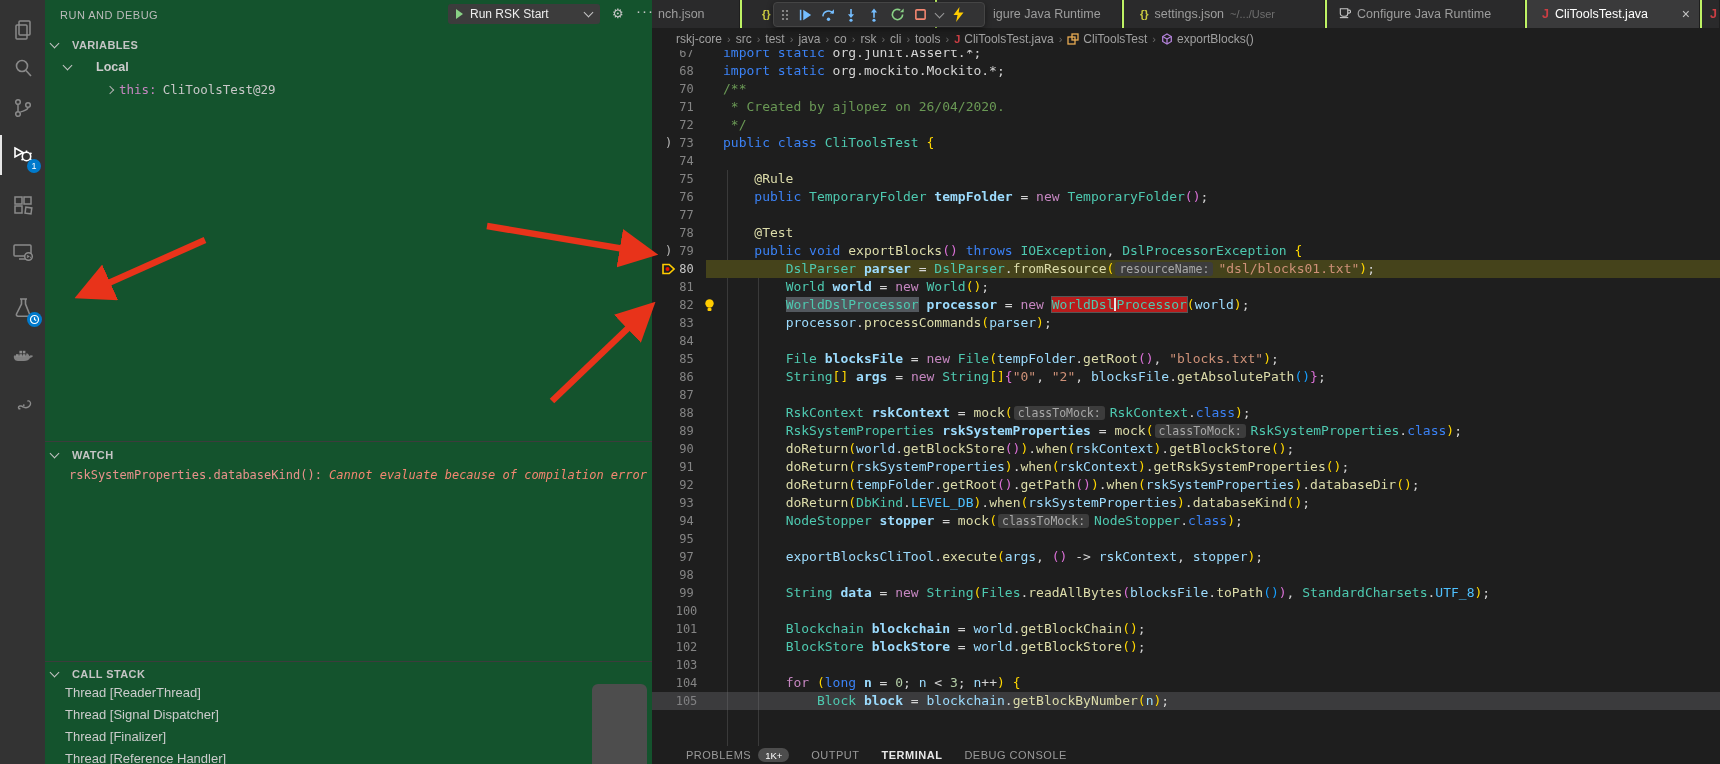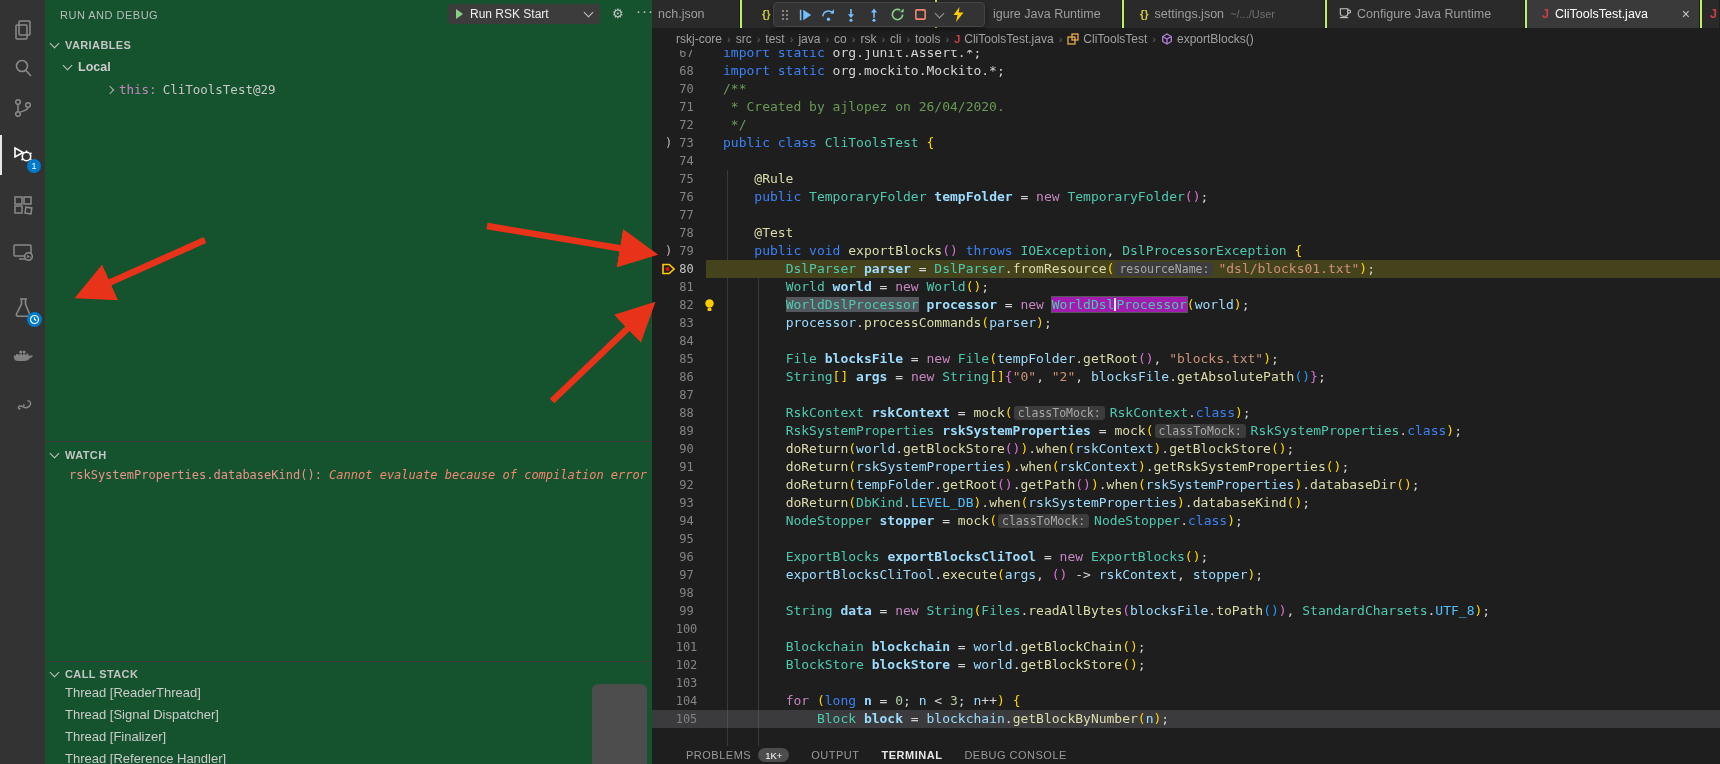--- a/index.html
+++ b/index.html
@@ -16,25 +16,25 @@
   
   .sidebar{position:absolute;left:45px;top:0;width:607px;height:764px;background:#14532d;z-index:5;overflow:hidden}
   .sb-title{position:absolute;left:15px;top:9px;font-size:11px;color:#bcbcbc;letter-spacing:.5px}
   .runpill{position:absolute;left:403px;top:4px;width:152px;height:20px;background:#3c3c3c;border-radius:3px;
            display:flex;align-items:center;padding:0 8px;box-sizing:border-box;gap:7px}
   .play{width:0;height:0;border-left:7px solid #89d185;border-top:5px solid transparent;border-bottom:5px solid transparent}
   .runlabel{color:#eeeeee;font-size:12px;flex:1}
   .chev{width:6px;height:6px;border-right:1.5px solid #c5c5c5;border-bottom:1.5px solid #c5c5c5;transform:rotate(45deg);margin-top:-3px}
   .sb-gear{position:absolute;left:567px;top:6px;color:#c5c5c5;font-size:13px}
   .sb-dots{position:absolute;left:591px;top:2px;color:#c5c5c5;font-size:15px;letter-spacing:1px}
-  .sec-h{position:absolute;left:0;width:607px;height:18px;display:flex;align-items:center;gap:7px;
+  .sec-h{position:absolute;left:0;width:607px;height:18px;display:flex;align-items:center;gap:14px;
          font-size:11px;font-weight:700;color:#c5c5c5;letter-spacing:.4px;padding-left:6px;box-sizing:border-box}
   .sec-border{position:absolute;left:0;width:607px;height:0;border-top:1px solid #3c3c3c}
   .mono{font-family:"DejaVu Sans Mono",monospace}
-  .var-scope{position:absolute;left:19px;top:60px;display:flex;align-items:center;gap:7px;font-size:12.5px;color:#cccccc;font-weight:700}
+  .var-scope{position:absolute;left:19px;top:60px;display:flex;align-items:center;gap:25px;font-size:12.5px;color:#cccccc;font-weight:700}
   .var-row{position:absolute;left:62px;top:82px;display:flex;align-items:center;gap:6px;font-size:12.5px}
   .chev-r{width:5px;height:5px;border-right:1.3px solid #b0b0b0;border-bottom:1.3px solid #b0b0b0;transform:rotate(-45deg)}
   .var-name{color:#c586c0}
   .var-val{color:#c8c8c8}
   .watch-row{position:absolute;left:24px;top:468px;width:580px;white-space:nowrap;overflow:hidden;font-size:12px}
   .watch-name{color:#e8928c}
   .watch-err{color:#f48771;font-style:italic}
   .cs-rows{position:absolute;left:0;top:681px;width:607px}
   .cs-row{position:relative;height:22px;display:flex;align-items:center}
   .cs-name{margin-left:20px;font-size:13px;color:#cccccc}
@@ -68,21 +68,21 @@
   .crow.cur::before{content:"";position:absolute;left:54px;right:0;top:0;bottom:0;background:#45431b}
   .crow.dim::before{content:"";position:absolute;left:0;right:0;top:0;bottom:0;background:rgba(120,120,128,.32)}
   .guide{position:absolute;width:1px;background:#3a3a3a;z-index:0}
   .bulb{position:absolute;left:52px;top:3px;z-index:2}
   .tk-k{color:#3b82f6}.tk-c{color:#c586c0}.tk-t{color:#4ec9b0}.tk-m{color:#dcdcaa}
   .tk-v{color:#9cdcfe}.tk-vb{color:#9cdcfe;font-weight:700}.tk-s{color:#ce9178}
   .tk-num{color:#b5cea8}.tk-cm{color:#6a9955}.tk-an{color:#dcdcaa}.tk-p{color:#d4d4d4}
   .tk-b1{color:#ffd700}.tk-b2{color:#da70d6}.tk-b3{color:#179fff}.tk-cn{color:#4fc1ff}
   .tk-ih{background:#3c3c3c;color:#a8a8a8;border-radius:3px;padding:0 4px;margin:0 5px 0 1px;font-size:11.5px}
   .tk-hl{background:#53585e}
-  .hlc{background:#a21caf;outline:1px solid rgba(255,255,255,.25)}
+  .hlc{background:#b91c1c;outline:1px solid rgba(255,255,255,.25)}
   .caret{display:inline-block;width:2px;height:13px;background:#e8e8e8;vertical-align:-2px}
   
   .dtoolbar{position:absolute;left:773px;top:2px;width:212px;height:25px;background:#333334;border:1px solid #454545;
             border-radius:4px;box-shadow:0 2px 6px rgba(0,0,0,.45);display:flex;align-items:center;gap:7px;
             padding:0 6px;box-sizing:border-box;z-index:20}
   .dico{width:16px;height:16px;display:flex;align-items:center;justify-content:center}
   
   .pstrip{position:absolute;left:0;top:746px;width:1068px;height:18px;background:#1e1e1e;display:flex;align-items:center;
           padding-left:34px;gap:22px;box-sizing:border-box;font-size:11px;color:#9a9a9a;letter-spacing:.5px}
   .ptab{display:flex;align-items:center;gap:7px}
@@ -351,21 +351,20 @@
           <div class="crow"><span class="gl"></span><span class="ln">86</span><span class="tx"><span class="tk-p">        </span><span class="tk-t">String</span><span class="tk-b1">[] </span><span class="tk-vb">args</span><span class="tk-p"> = </span><span class="tk-c">new </span><span class="tk-t">String</span><span class="tk-b1">[]</span><span class="tk-b2">{</span><span class="tk-s">"0"</span><span class="tk-p">, </span><span class="tk-s">"2"</span><span class="tk-p">, </span><span class="tk-v">blocksFile</span><span class="tk-p">.</span><span class="tk-m">getAbsolutePath</span><span class="tk-b3">()</span><span class="tk-b2">}</span><span class="tk-p">;</span></span></div>
           <div class="crow"><span class="gl"></span><span class="ln">87</span><span class="tx"></span></div>
           <div class="crow"><span class="gl"></span><span class="ln">88</span><span class="tx"><span class="tk-p">        </span><span class="tk-t">RskContext </span><span class="tk-vb">rskContext</span><span class="tk-p"> = </span><span class="tk-m">mock</span><span class="tk-b1">(</span><span class="tk-ih">classToMock:</span><span class="tk-t">RskContext</span><span class="tk-p">.</span><span class="tk-k">class</span><span class="tk-b1">)</span><span class="tk-p">;</span></span></div>
           <div class="crow"><span class="gl"></span><span class="ln">89</span><span class="tx"><span class="tk-p">        </span><span class="tk-t">RskSystemProperties </span><span class="tk-vb">rskSystemProperties</span><span class="tk-p"> = </span><span class="tk-m">mock</span><span class="tk-b1">(</span><span class="tk-ih">classToMock:</span><span class="tk-t">RskSystemProperties</span><span class="tk-p">.</span><span class="tk-k">class</span><span class="tk-b1">)</span><span class="tk-p">;</span></span></div>
           <div class="crow"><span class="gl"></span><span class="ln">90</span><span class="tx"><span class="tk-p">        </span><span class="tk-m">doReturn</span><span class="tk-b1">(</span><span class="tk-v">world</span><span class="tk-p">.</span><span class="tk-m">getBlockStore</span><span class="tk-b2">()</span><span class="tk-b1">)</span><span class="tk-p">.</span><span class="tk-m">when</span><span class="tk-b1">(</span><span class="tk-v">rskContext</span><span class="tk-b1">)</span><span class="tk-p">.</span><span class="tk-m">getBlockStore</span><span class="tk-b1">()</span><span class="tk-p">;</span></span></div>
           <div class="crow"><span class="gl"></span><span class="ln">91</span><span class="tx"><span class="tk-p">        </span><span class="tk-m">doReturn</span><span class="tk-b1">(</span><span class="tk-v">rskSystemProperties</span><span class="tk-b1">)</span><span class="tk-p">.</span><span class="tk-m">when</span><span class="tk-b1">(</span><span class="tk-v">rskContext</span><span class="tk-b1">)</span><span class="tk-p">.</span><span class="tk-m">getRskSystemProperties</span><span class="tk-b1">()</span><span class="tk-p">;</span></span></div>
           <div class="crow"><span class="gl"></span><span class="ln">92</span><span class="tx"><span class="tk-p">        </span><span class="tk-m">doReturn</span><span class="tk-b1">(</span><span class="tk-v">tempFolder</span><span class="tk-p">.</span><span class="tk-m">getRoot</span><span class="tk-b2">()</span><span class="tk-p">.</span><span class="tk-m">getPath</span><span class="tk-b2">()</span><span class="tk-b1">)</span><span class="tk-p">.</span><span class="tk-m">when</span><span class="tk-b1">(</span><span class="tk-v">rskSystemProperties</span><span class="tk-b1">)</span><span class="tk-p">.</span><span class="tk-m">databaseDir</span><span class="tk-b1">()</span><span class="tk-p">;</span></span></div>
           <div class="crow"><span class="gl"></span><span class="ln">93</span><span class="tx"><span class="tk-p">        </span><span class="tk-m">doReturn</span><span class="tk-b1">(</span><span class="tk-t">DbKind</span><span class="tk-p">.</span><span class="tk-cn">LEVEL_DB</span><span class="tk-b1">)</span><span class="tk-p">.</span><span class="tk-m">when</span><span class="tk-b1">(</span><span class="tk-v">rskSystemProperties</span><span class="tk-b1">)</span><span class="tk-p">.</span><span class="tk-m">databaseKind</span><span class="tk-b1">()</span><span class="tk-p">;</span></span></div>
           <div class="crow"><span class="gl"></span><span class="ln">94</span><span class="tx"><span class="tk-p">        </span><span class="tk-t">NodeStopper </span><span class="tk-vb">stopper</span><span class="tk-p"> = </span><span class="tk-m">mock</span><span class="tk-b1">(</span><span class="tk-ih">classToMock:</span><span class="tk-t">NodeStopper</span><span class="tk-p">.</span><span class="tk-k">class</span><span class="tk-b1">)</span><span class="tk-p">;</span></span></div>
           <div class="crow"><span class="gl"></span><span class="ln">95</span><span class="tx"></span></div>
-          <div class="crow"><span class="gl"></span><span class="ln">96</span><span class="tx"><span class="tk-p">        </span><span class="tk-t">ExportBlocks </span><span class="tk-vb">exportBlocksCliTool</span><span class="tk-p"> = </span><span class="tk-c">new </span><span class="tk-t">ExportBlocks</span><span class="tk-b1">()</span><span class="tk-p">;</span></span></div>
           <div class="crow"><span class="gl"></span><span class="ln">97</span><span class="tx"><span class="tk-p">        </span><span class="tk-v">exportBlocksCliTool</span><span class="tk-p">.</span><span class="tk-m">execute</span><span class="tk-b1">(</span><span class="tk-v">args</span><span class="tk-p">, </span><span class="tk-b2">()</span><span class="tk-p"> -&gt; </span><span class="tk-v">rskContext</span><span class="tk-p">, </span><span class="tk-v">stopper</span><span class="tk-b1">)</span><span class="tk-p">;</span></span></div>
           <div class="crow"><span class="gl"></span><span class="ln">98</span><span class="tx"></span></div>
           <div class="crow"><span class="gl"></span><span class="ln">99</span><span class="tx"><span class="tk-p">        </span><span class="tk-t">String </span><span class="tk-vb">data</span><span class="tk-p"> = </span><span class="tk-c">new </span><span class="tk-t">String</span><span class="tk-b1">(</span><span class="tk-t">Files</span><span class="tk-p">.</span><span class="tk-m">readAllBytes</span><span class="tk-b2">(</span><span class="tk-v">blocksFile</span><span class="tk-p">.</span><span class="tk-m">toPath</span><span class="tk-b3">()</span><span class="tk-b2">)</span><span class="tk-p">, </span><span class="tk-t">StandardCharsets</span><span class="tk-p">.</span><span class="tk-cn">UTF_8</span><span class="tk-b1">)</span><span class="tk-p">;</span></span></div>
           <div class="crow"><span class="gl"></span><span class="ln">100</span><span class="tx"></span></div>
           <div class="crow"><span class="gl"></span><span class="ln">101</span><span class="tx"><span class="tk-p">        </span><span class="tk-t">Blockchain </span><span class="tk-vb">blockchain</span><span class="tk-p"> = </span><span class="tk-v">world</span><span class="tk-p">.</span><span class="tk-m">getBlockChain</span><span class="tk-b1">()</span><span class="tk-p">;</span></span></div>
           <div class="crow"><span class="gl"></span><span class="ln">102</span><span class="tx"><span class="tk-p">        </span><span class="tk-t">BlockStore </span><span class="tk-vb">blockStore</span><span class="tk-p"> = </span><span class="tk-v">world</span><span class="tk-p">.</span><span class="tk-m">getBlockStore</span><span class="tk-b1">()</span><span class="tk-p">;</span></span></div>
           <div class="crow"><span class="gl"></span><span class="ln">103</span><span class="tx"></span></div>
           <div class="crow"><span class="gl"></span><span class="ln">104</span><span class="tx"><span class="tk-p">        </span><span class="tk-c">for </span><span class="tk-b1">(</span><span class="tk-k">long </span><span class="tk-vb">n</span><span class="tk-p"> = </span><span class="tk-num">0</span><span class="tk-p">; </span><span class="tk-v">n</span><span class="tk-p"> &lt; </span><span class="tk-num">3</span><span class="tk-p">; </span><span class="tk-v">n</span><span class="tk-p">++</span><span class="tk-b1">)</span><span class="tk-p"> </span><span class="tk-b1">{</span></span></div>
           <div class="crow dim"><span class="gl"></span><span class="ln">105</span><span class="tx"><span class="tk-p">            </span><span class="tk-t">Block </span><span class="tk-vb">block</span><span class="tk-p"> = </span><span class="tk-v">blockchain</span><span class="tk-p">.</span><span class="tk-m">getBlockByNumber</span><span class="tk-b1">(</span><span class="tk-v">n</span><span class="tk-b1">)</span><span class="tk-p">;</span></span></div>
         </div>

